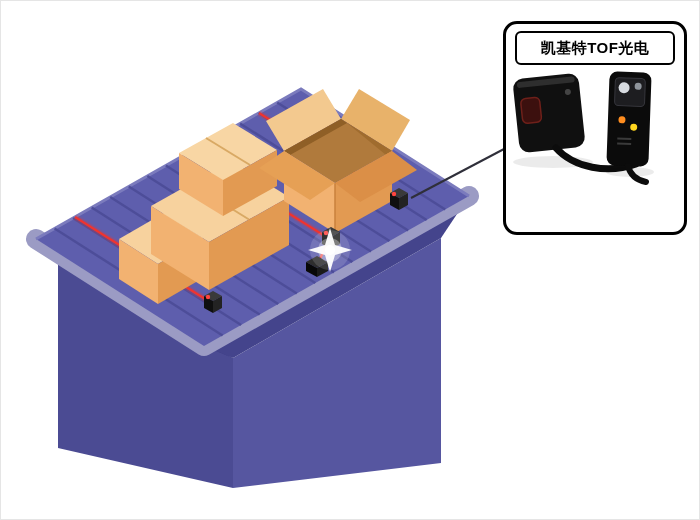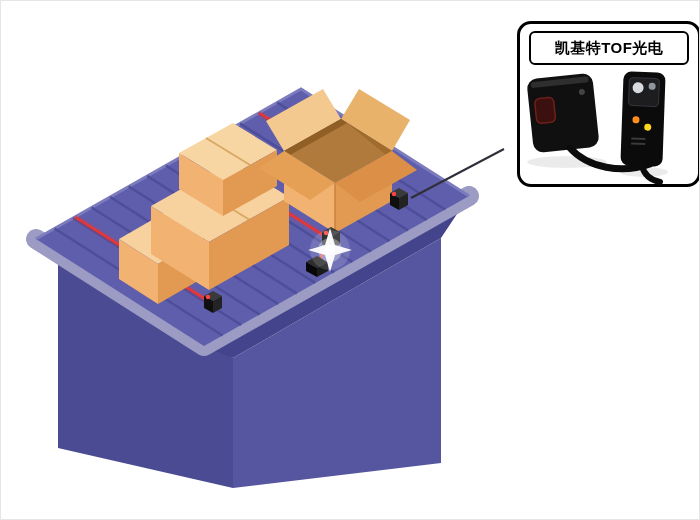--- a/index.html
+++ b/index.html
@@ -3,22 +3,22 @@
 <meta charset="utf-8">
 <style>
   html,body{margin:0;padding:0;background:#fff;}
   .canvas{
     position:relative;width:700px;height:520px;background:#ffffff;
     border:1px solid #e5e5e5;box-sizing:border-box;overflow:hidden;
     font-family:"Liberation Sans",sans-serif;
   }
   .scene-svg{position:absolute;left:0;top:0;}
   .callout{
-    position:absolute;left:502px;top:20px;width:184px;height:166px;
-    background:#ffffff;border:3px solid #000;border-radius:14px;box-sizing:border-box;margin-left:14px;
+    position:absolute;left:502px;top:20px;width:184px;height:214px;
+    background:#ffffff;border:3px solid #000;border-radius:14px;box-sizing:border-box;
   }
   .callout-label{
     position:absolute;left:9px;top:7px;right:9px;height:34px;
     border:2px solid #000;border-radius:6px;box-sizing:border-box;
     display:flex;align-items:center;justify-content:center;
     font-weight:bold;font-size:15px;color:#000;letter-spacing:.5px;
     font-family:"Liberation Sans",sans-serif;
   }
   .callout-photo{position:absolute;left:2px;top:44px;}
 </style>

